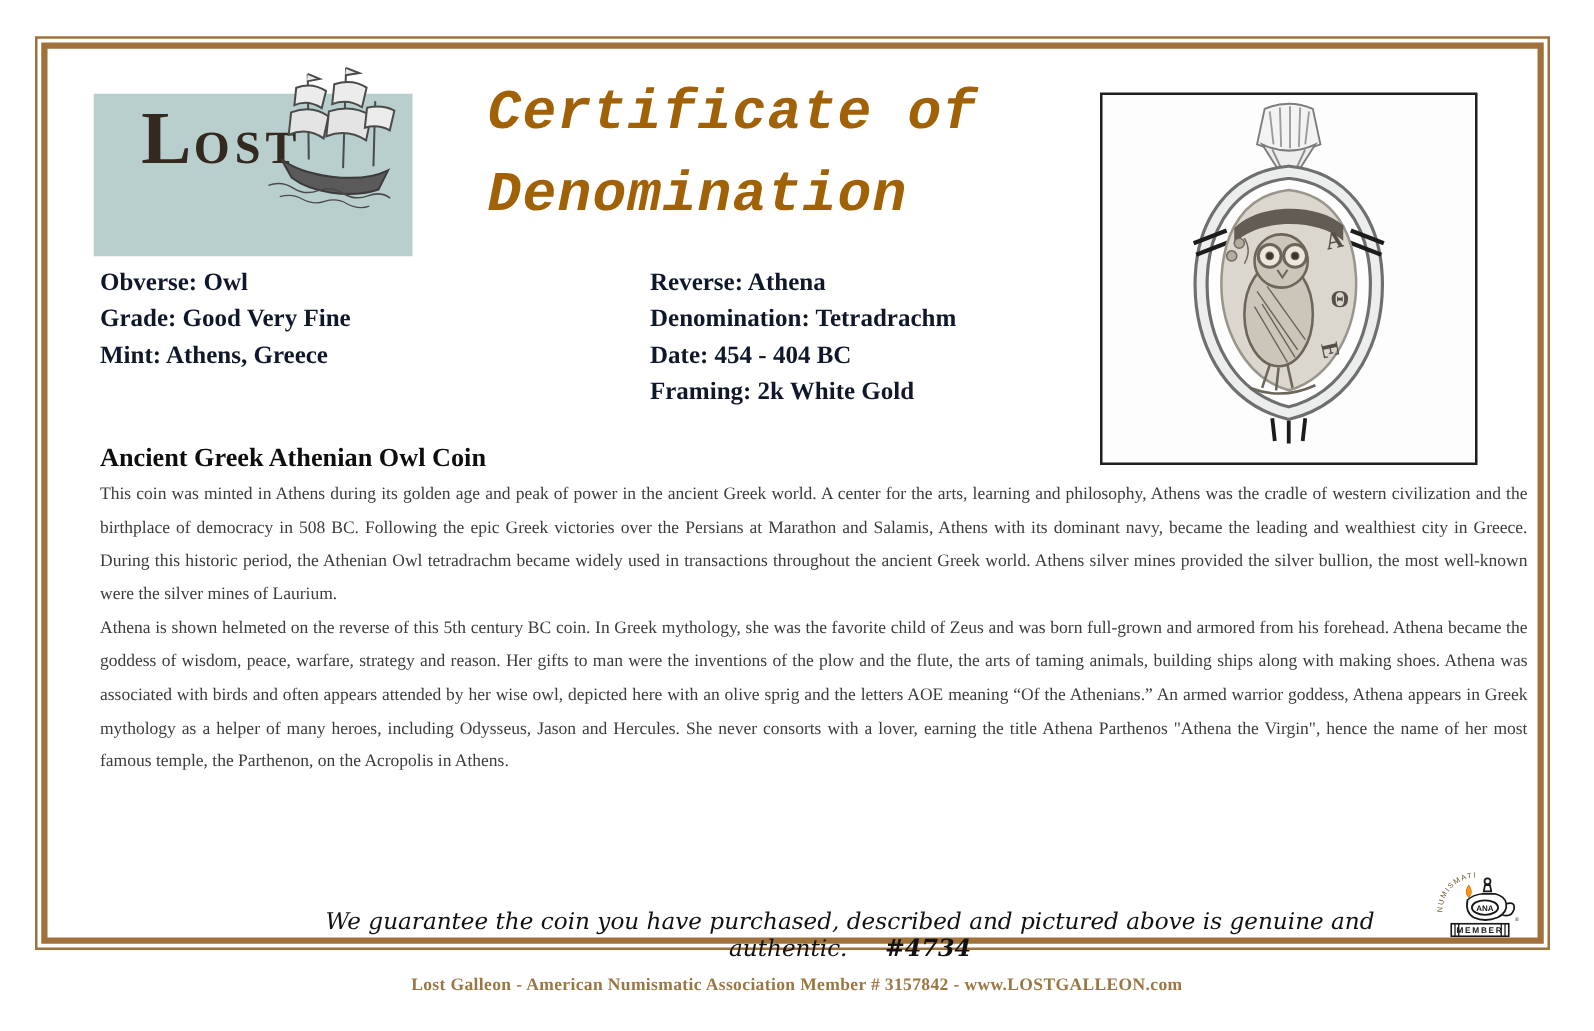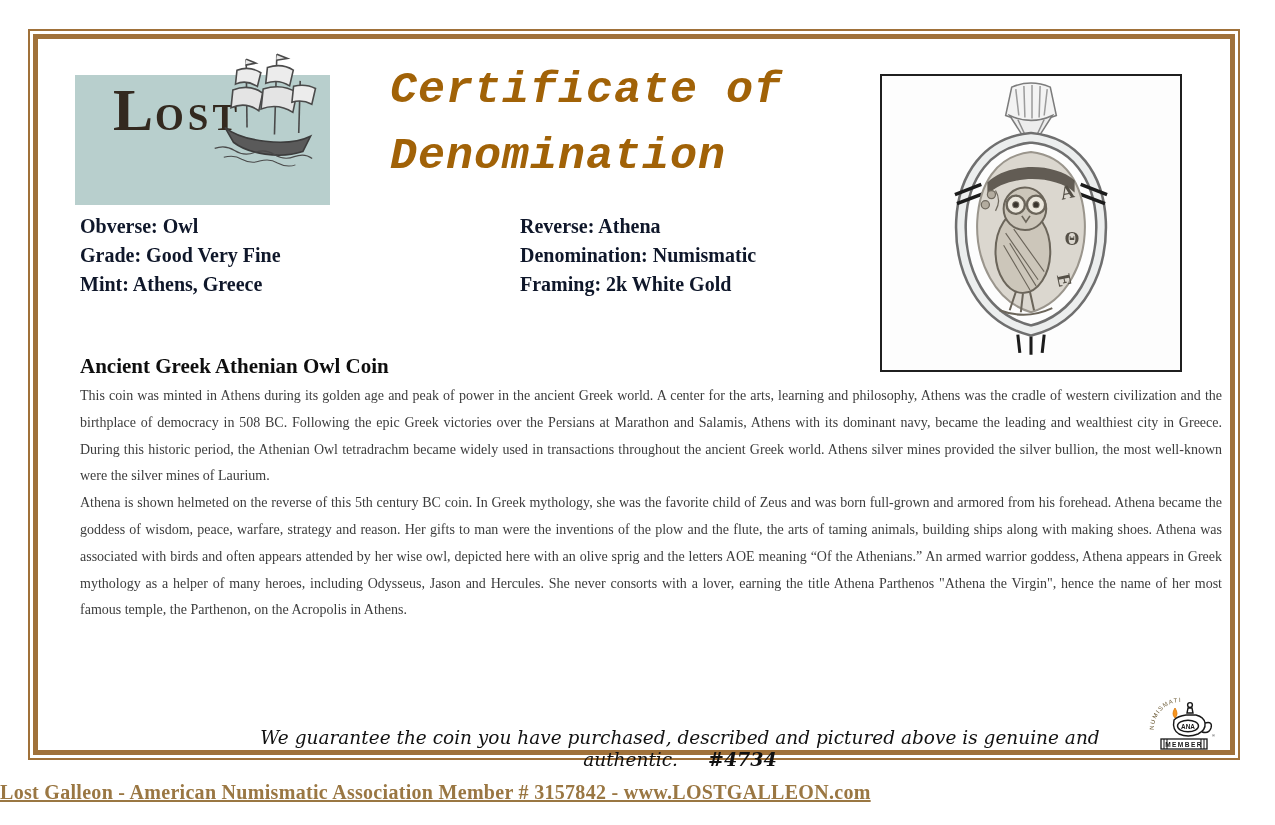--- a/index.html
+++ b/index.html
@@ -60,22 +60,22 @@
   
   .guarantee{
     left:200px;top:727px;width:960px;text-align:center;
     font-family:"DejaVu Serif",serif;font-style:italic;font-size:18.5px;color:#111;
   }
   .cert-number{font-weight:bold;margin-left:30px;font-size:19px;}
   
   .seal{left:1148px;top:694px;width:72px;height:62px;}
   
   .footer{
-    left:0;top:781px;width:1275px;
-    color:var(--footer-brown);font-weight:bold;font-size:20px;letter-spacing:.3px;text-decoration:underline;
+    left:0;top:781px;width:1275px;text-align:center;
+    color:var(--footer-brown);font-weight:bold;font-size:14px;letter-spacing:.3px;
   }
 </style>
 </head>
 <body>
 
 <div class="page">
 
   <div class="border-outer">
     <div class="border-inner"></div>
   </div>
@@ -161,21 +161,22 @@
     </svg>
   </div>
 
   <div class="abs details details-left">
     <div>Obverse: Owl</div>
     <div>Grade: Good Very Fine</div>
     <div>Mint: Athens, Greece</div>
   </div>
   <div class="abs details details-right">
     <div>Reverse: Athena</div>
-    <div>Denomination: Numismatic</div>
+    <div>Denomination: Tetradrachm</div>
+    <div>Date: 454 - 404 BC</div>
     <div>Framing: 2k White Gold</div>
   </div>
 
   <div class="abs body-heading">Ancient Greek Athenian Owl Coin</div>
   <div class="abs body-text">
     <p>This coin was minted in Athens during its golden age and peak of power in the ancient Greek world. A center for the arts, learning and philosophy, Athens was the cradle of western civilization and the birthplace of democracy in 508 BC. Following the epic Greek victories over the Persians at Marathon and Salamis, Athens with its dominant navy, became the leading and wealthiest city in Greece. During this historic period, the Athenian Owl tetradrachm became widely used in transactions throughout the ancient Greek world. Athens silver mines provided the silver bullion, the most well-known were the silver mines of Laurium.</p>
     <p>Athena is shown helmeted on the reverse of this 5th century BC coin. In Greek mythology, she was the favorite child of Zeus and was born full-grown and armored from his forehead. Athena became the goddess of wisdom, peace, warfare, strategy and reason. Her gifts to man were the inventions of the plow and the flute, the arts of taming animals, building ships along with making shoes. Athena was associated with birds and often appears attended by her wise owl, depicted here with an olive sprig and the letters AOE meaning “Of the Athenians.” An armed warrior goddess, Athena appears in Greek mythology as a helper of many heroes, including Odysseus, Jason and Hercules. She never consorts with a lover, earning the title Athena Parthenos "Athena the Virgin", hence the name of her most famous temple, the Parthenon, on the Acropolis in Athens.</p>
   </div>
 
   <div class="abs guarantee">

